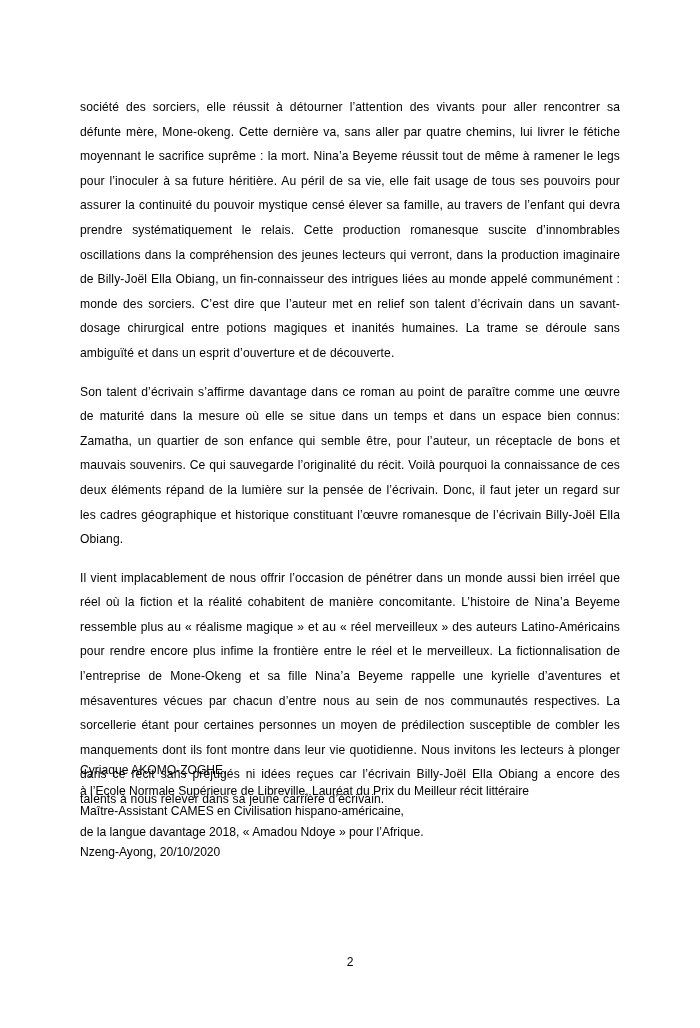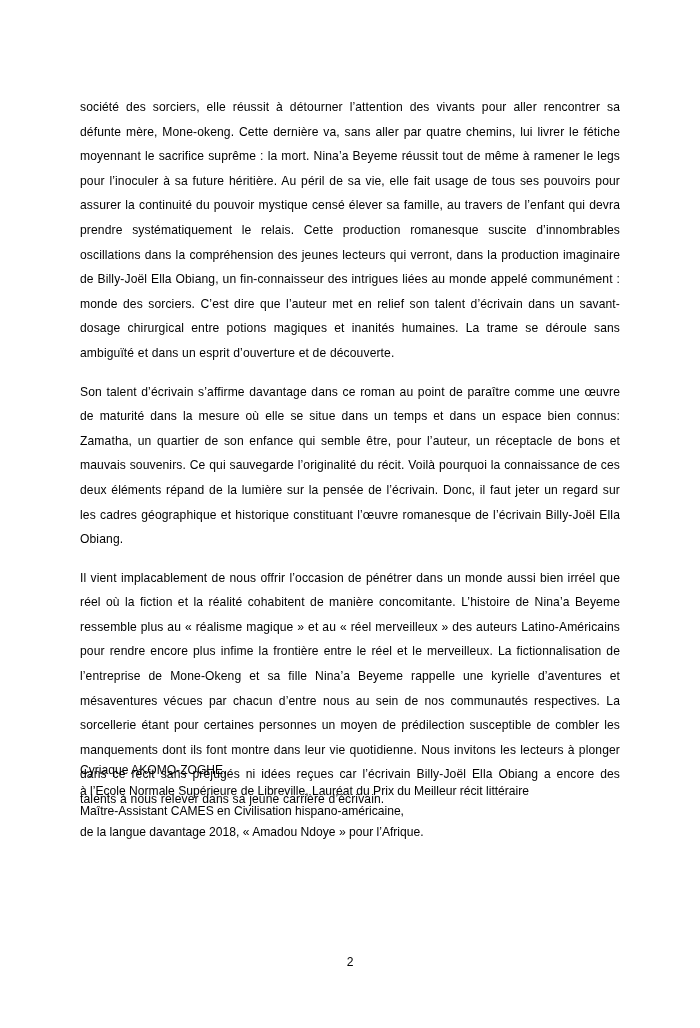--- a/index.html
+++ b/index.html
@@ -76,17 +76,18 @@
     <p class="body-par">société des sorciers, elle réussit à détourner l’attention des vivants pour aller rencontrer sa défunte mère, Mone-okeng. Cette dernière va, sans aller par quatre chemins, lui livrer le fétiche moyennant le sacrifice suprême : la mort. Nina’a Beyeme réussit tout de même à ramener le legs pour l’inoculer à sa future héritière. Au péril de sa vie, elle fait usage de tous ses pouvoirs pour assurer la continuité du pouvoir mystique censé élever sa famille, au travers de l’enfant qui devra prendre systématiquement le relais. Cette production romanesque suscite d’innombrables oscillations dans la compréhension des jeunes lecteurs qui verront, dans la production imaginaire de Billy-Joël Ella Obiang, un fin-connaisseur des intrigues liées au monde appelé communément : monde des sorciers. C’est dire que l’auteur met en relief son talent d’écrivain dans un savant-dosage chirurgical entre potions magiques et inanités humaines. La trame se déroule sans ambiguïté et dans un esprit d’ouverture et de découverte.</p>
     <p class="body-par">Son talent d’écrivain s’affirme davantage dans ce roman au point de paraître comme une œuvre de maturité dans la mesure où elle se situe dans un temps et dans un espace bien connus: Zamatha, un quartier de son enfance qui semble être, pour l’auteur, un réceptacle de bons et mauvais souvenirs. Ce qui sauvegarde l’originalité du récit. Voilà pourquoi la connaissance de ces deux éléments répand de la lumière sur la pensée de l’écrivain. Donc, il faut jeter un regard sur les cadres géographique et historique constituant l’œuvre romanesque de l’écrivain Billy-Joël Ella Obiang.</p>
     <p class="body-par">Il  vient implacablement de nous offrir l’occasion de pénétrer dans un monde aussi bien irréel que réel où la fiction et la réalité cohabitent de manière concomitante. L’histoire de Nina’a Beyeme ressemble plus au « réalisme magique » et au « réel merveilleux » des auteurs Latino-Américains pour rendre encore plus infime la frontière entre le réel et le merveilleux. La fictionnalisation de l’entreprise de Mone-Okeng et sa fille Nina’a Beyeme rappelle une kyrielle d’aventures et mésaventures vécues par chacun d’entre nous au sein de nos communautés respectives. La sorcellerie étant pour certaines personnes un moyen de prédilection susceptible de combler les manquements dont ils font montre dans leur vie quotidienne.  Nous invitons les lecteurs à plonger dans ce récit sans préjugés ni idées reçues car l’écrivain Billy-Joël Ella Obiang a encore des talents à nous relever dans sa jeune carrière d’écrivain.</p>
   </div>
 
   <div class="signature">
     <div class="sig-line">Cyriaque AKOMO-ZOGHE,</div>
     <div class="sig-line">à l’Ecole Normale Supérieure de Libreville, Lauréat du Prix du Meilleur récit littéraire</div>
     <div class="sig-line">Maître-Assistant CAMES en Civilisation hispano-américaine,</div>
     <div class="sig-line">de la langue davantage 2018, « Amadou Ndoye » pour l’Afrique.</div>
+    <div class="sig-line">Nzeng-Ayong, 20/10/2020</div>
   </div>
 
   <div class="page-number">2</div>
 
 </div>
 
 </body></html>

